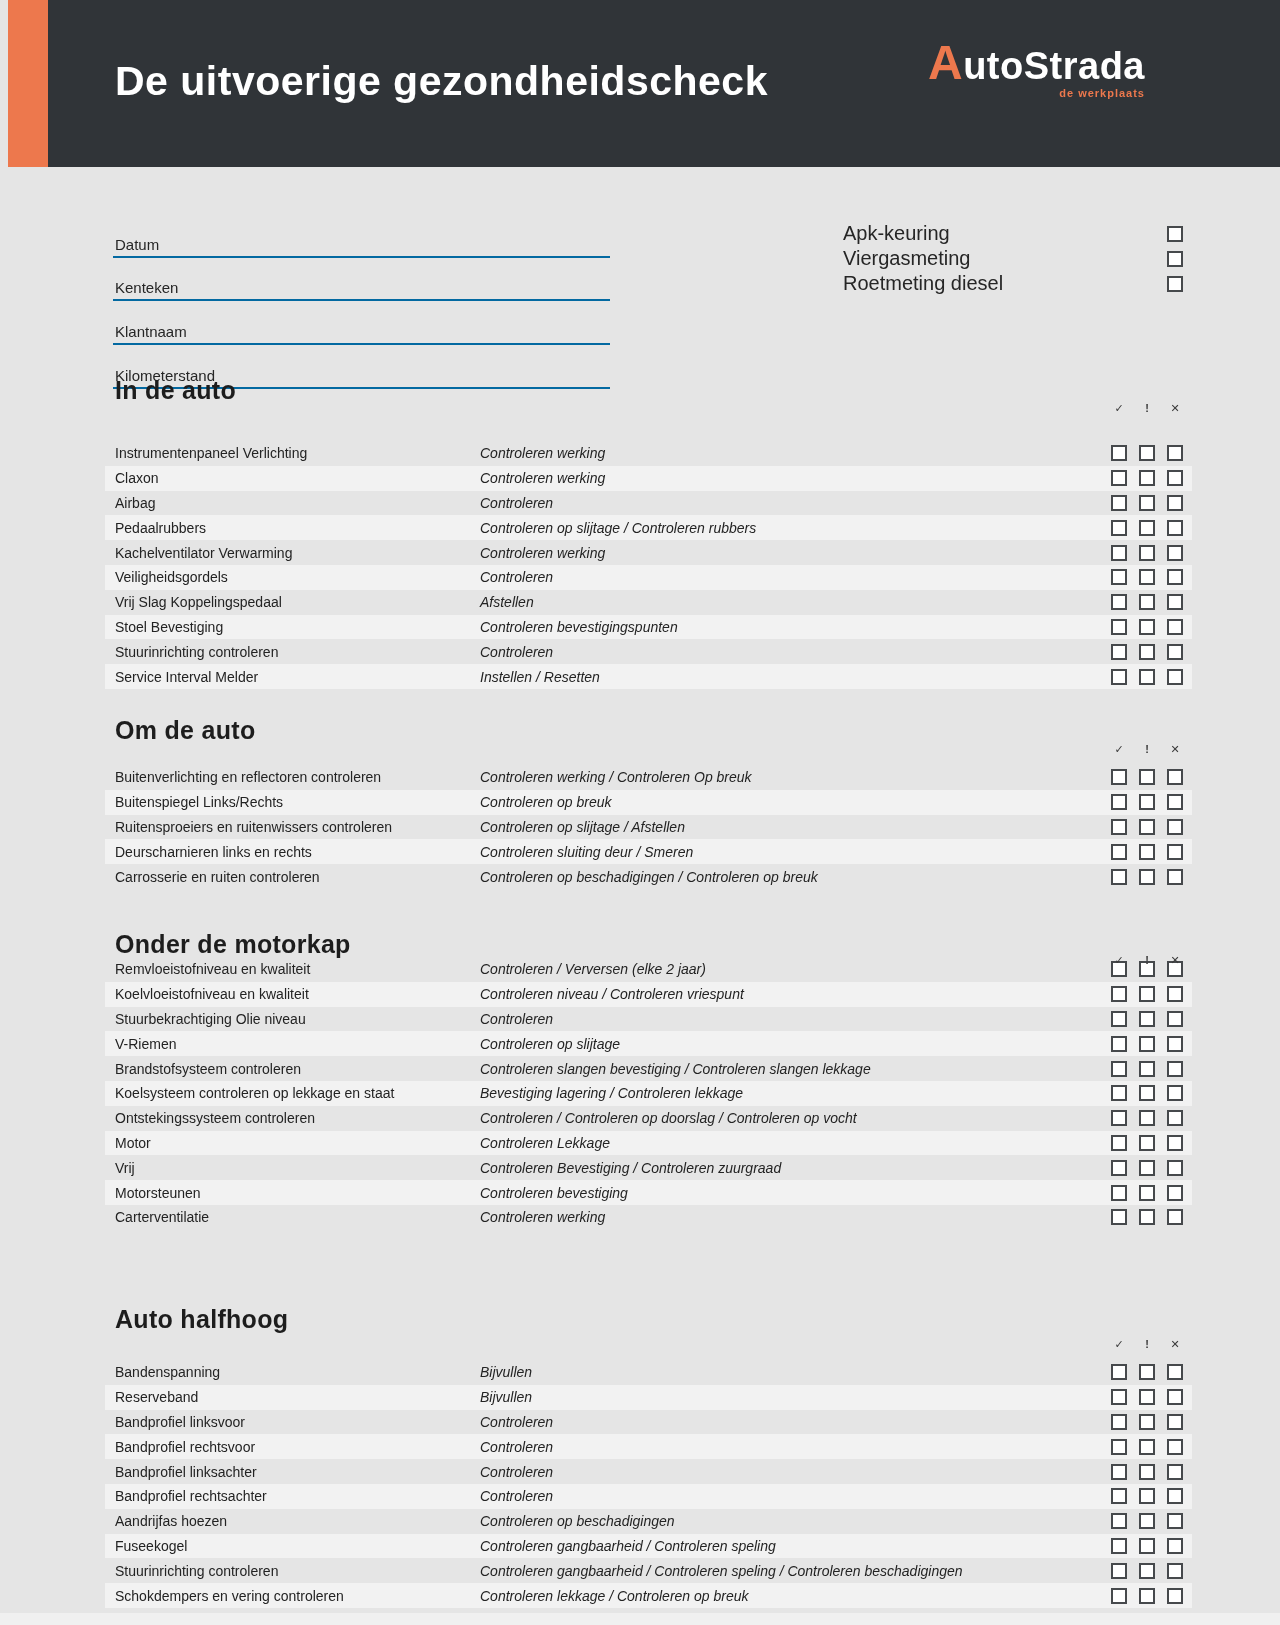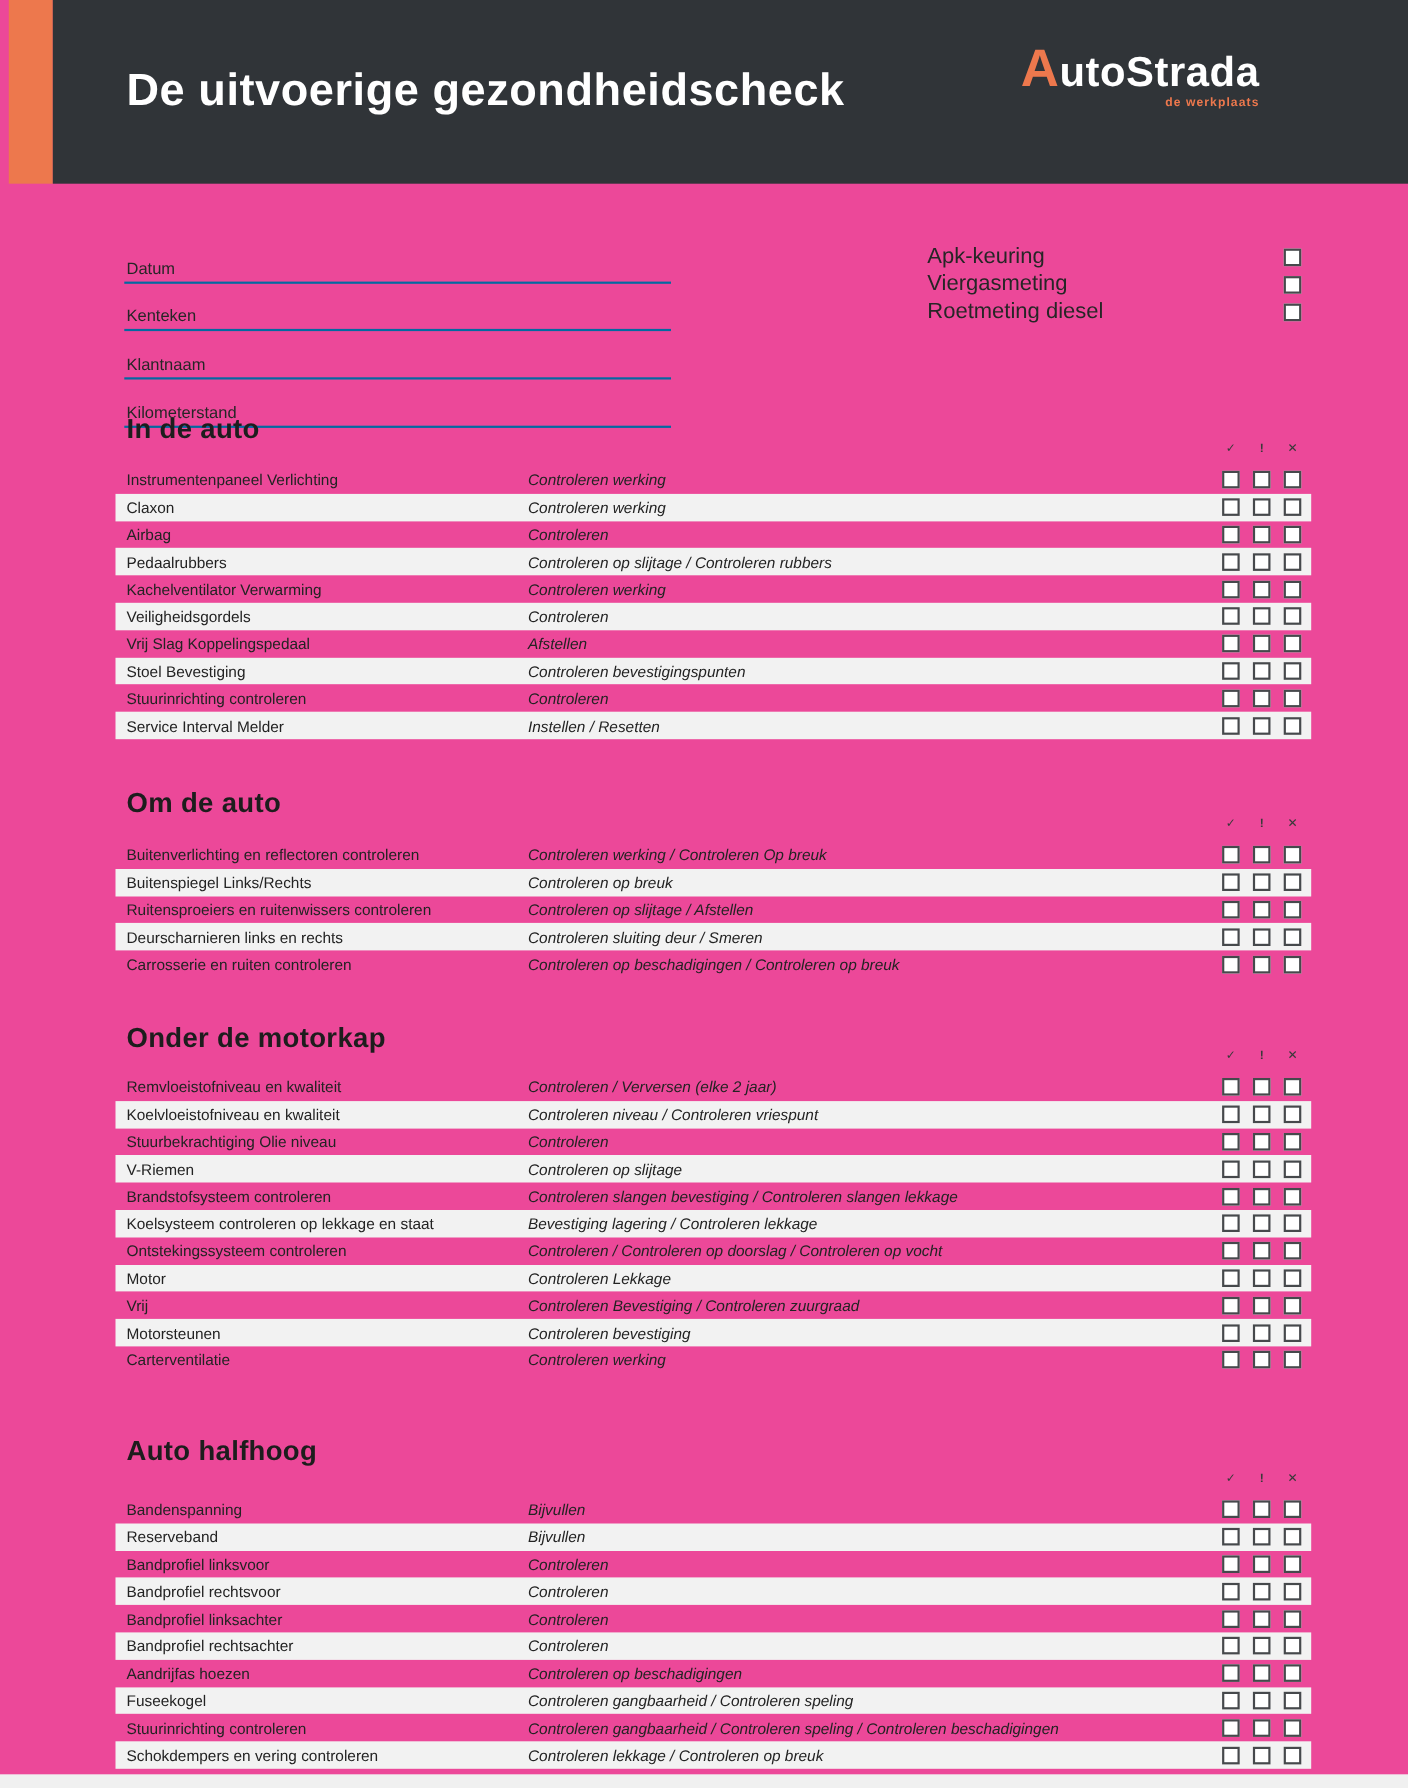--- a/index.html
+++ b/index.html
@@ -1,18 +1,18 @@
 <!DOCTYPE html>
 <html><head>
 <meta charset="utf-8">
 <style>
   * { margin:0; padding:0; box-sizing:border-box; }
   html,body { background:#ffffff; }
   .page {
-    position:relative; width:1280px; height:1625px; background:#ec4899;
+    position:relative; width:1280px; height:1625px; background:#e5e5e5;
     font-family:"Liberation Sans","DejaVu Sans",sans-serif; color:#2b2b2b; overflow:hidden;
   }
 
   
   .accent-stripe { position:absolute; left:8px; top:0; width:40px; height:167px; background:#ED784D; }
   .header { position:absolute; left:48px; top:0; width:1232px; height:167px; background:#303438; }
   .title {
     position:absolute; left:67px; top:58px; color:#ffffff;
     font-size:41px; font-weight:bold; letter-spacing:0.5px; white-space:nowrap;
   }
@@ -40,22 +40,22 @@
   .s1 { top:718px; }
   .s2 { top:932px; }
   .s3 { top:1307px; }
   .section-title { font-size:25px; line-height:25px; font-weight:bold; color:#1d1d1d;
                    padding-left:10px; letter-spacing:0.3px; }
   .col-icons { position:absolute; right:9px; display:flex; gap:12px; }
   .s0 .col-icons { top:22px; } .s1 .col-icons { top:23px; }
   .s2 .col-icons { top:20px; } .s3 .col-icons { top:29px; }
   .col-icon { width:16px; text-align:center; font-size:11px; font-weight:bold; color:#3a3a3a; line-height:16px; }
   .rows { width:100%; }
-  .s0 .rows { margin-top:21px; } .s1 .rows { margin-top:22px; }
-  .s2 .rows { margin-top:19px; } .s3 .rows { margin-top:28px; }
+  .s0 .rows { margin-top:38px; } .s1 .rows { margin-top:22px; }
+  .s2 .rows { } .s3 .rows { margin-top:28px; }
   .row { display:flex; align-items:center; height:24.8px; padding-left:10px; }
   .row:nth-child(even) { background:#F2F2F2; }
   .row-name { width:365px; font-size:14px; color:#232323; white-space:nowrap; }
   .row-action { flex:1; font-size:14px; color:#232323; white-space:nowrap;font-style:italic; }
   .row-checks { display:flex; gap:12px; margin-right:9px; }
 
   .bottom-strip { position:absolute; left:0; bottom:0; width:100%; height:12px; background:#f0f0f0; }
 </style>
 </head>
 <body>

